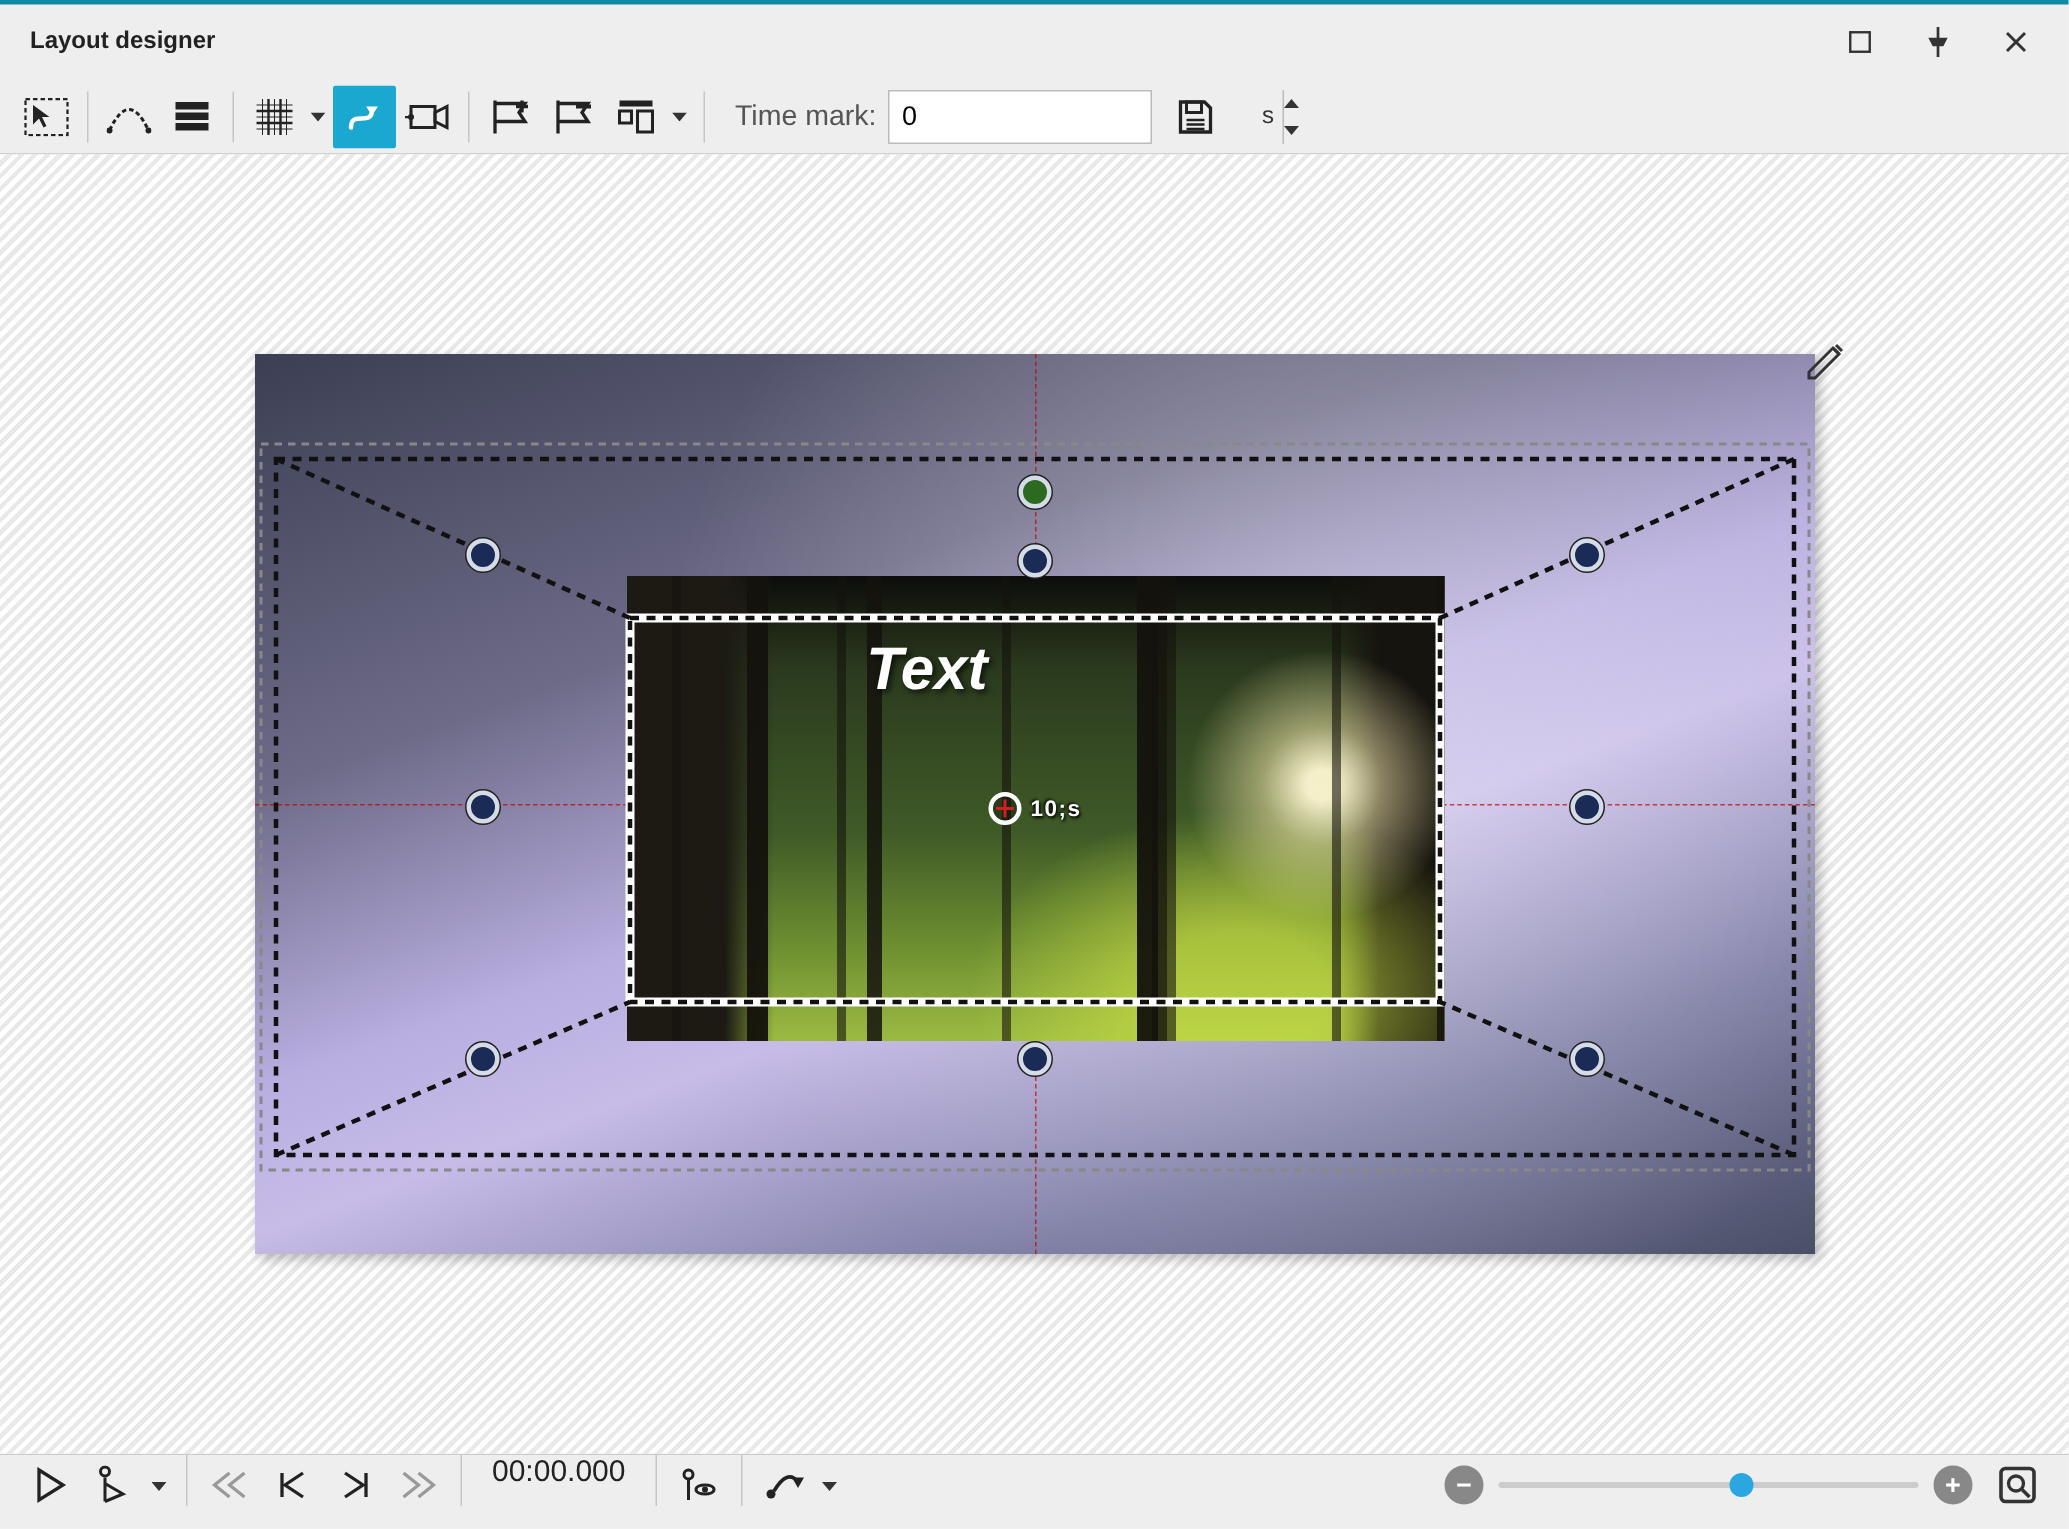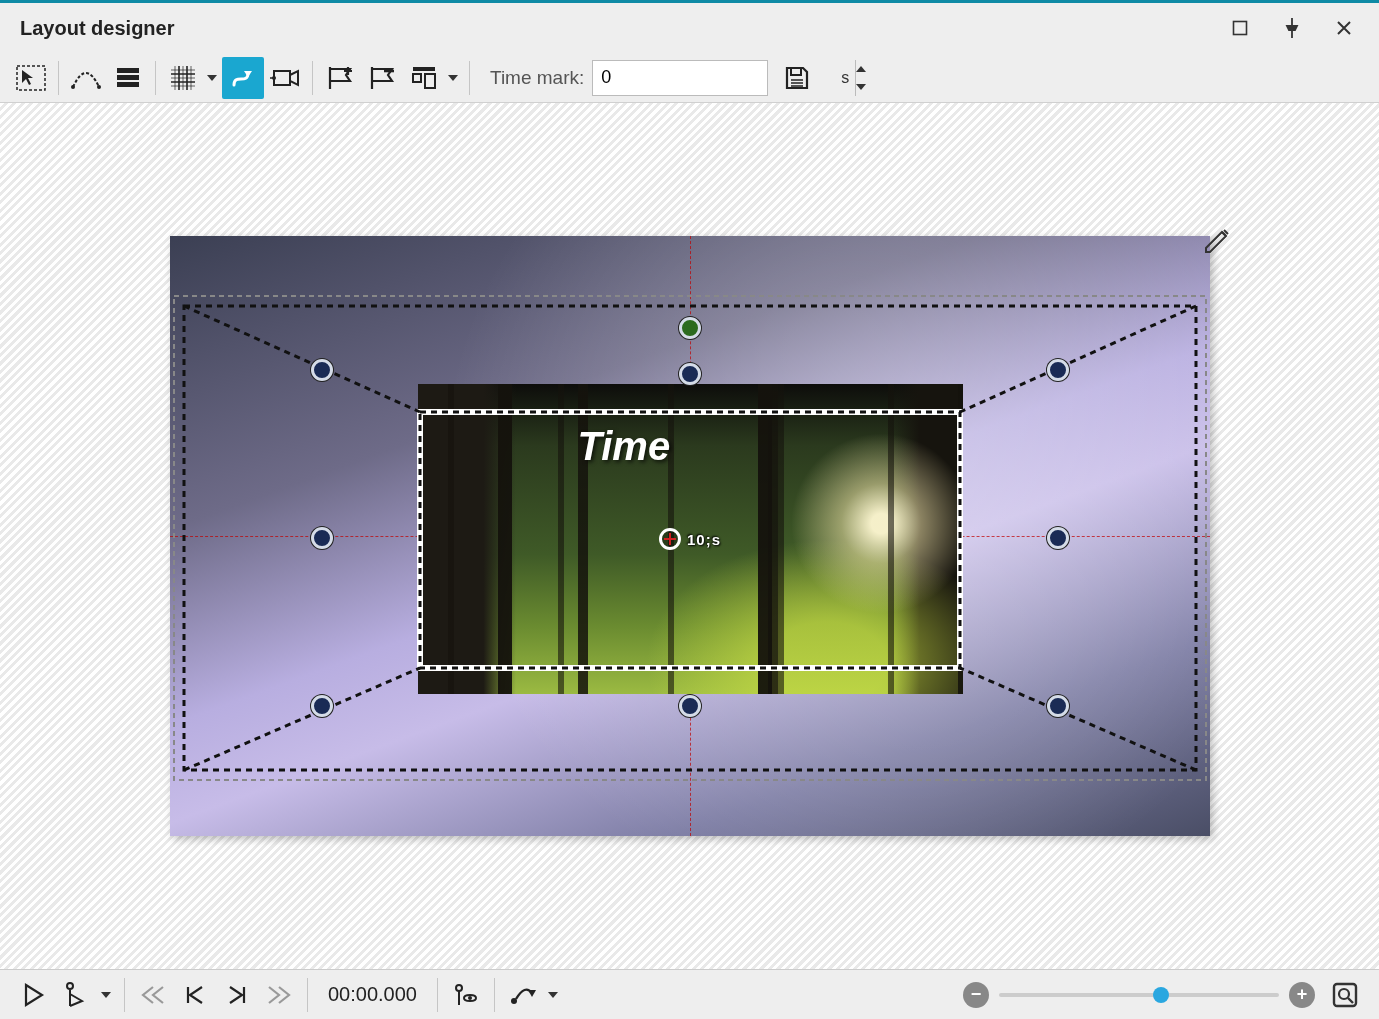--- a/index.html
+++ b/index.html
@@ -1,21 +1,21 @@
 <!DOCTYPE html>
 <html><head>
 <meta charset="utf-8">
 <style>
   * { box-sizing: border-box; margin: 0; padding: 0; }
   html, body { width: 1379px; height: 1019px; font-family: "Segoe UI", Arial, sans-serif; overflow: hidden; }
   body { background: #eeeeee; display: flex; flex-direction: column; border-top: 3px solid #0e8aa5; }
 
   
   .titlebar { height: 50px; display: flex; align-items: center; justify-content: space-between; padding: 0 10px 0 20px; }
-  .titlebar .title { font-size: 20px; font-weight: 600; color: #222; }
+  .titlebar .title { font-size: 16px; font-weight: 600; color: #222; }
   .titlebar .winbtns { display: flex; gap: 2px; }
   .winbtn { width: 50px; height: 40px; display: flex; align-items: center; justify-content: center; color: #333; }
   .winbtn svg { display:block; }
 
   
   .toolbar { height: 50px; display: flex; align-items: center; padding: 0 10px; gap: 0; border-bottom: 1px solid #d0d0d0; }
   .tbtn { min-width: 42px; height: 42px; display: flex; align-items: center; justify-content: center; border: 1px solid transparent; border-radius: 2px; color: #222; }
   .tbtn.active { background: #1aa7d0; color: #fff; }
   .tbtn svg { display: block; }
   .sep { width: 1px; height: 34px; background: #c5c5c5; margin: 0 6px; }
@@ -78,21 +78,21 @@
   .center-badge .cross::before { width:12px; height:2px; }
   .center-badge .cross::after  { width:2px; height:12px; }
   .center-badge span { color:#fff; font-weight:700; font-size:15px; text-shadow: 1px 1px 2px #000, -1px -1px 2px #000; letter-spacing:1px;}
 
   .node { width:22px; height:22px; border-radius:50%; background:#1a2b55; border:3px solid #d5dce8; box-shadow:0 0 0 1px #222; position:absolute; transform: translate(-50%,-50%); pointer-events:auto; }
   .node.green { background:#2c6b1f; }
 
   .pencil { position:absolute; top:-10px; right:-22px; }
 
   
-  .bottombar { height: 50px; border-top: 1px solid #ccc; background:#eee; display:flex; align-items:center; padding: 0 14px; gap:2px;}
+  .bottombar { height: 50px; border-top: 1px solid #ccc; background:#eee; display:flex; align-items:flex-start; padding: 0 14px; gap:2px;}
   .bbtn { width: 40px; height: 40px; display:flex; align-items:center; justify-content:center; color:#333; }
   .bbtn.dim { color:#999; }
   .timecode { font-size: 20px; color:#222; padding: 0 12px; font-variant-numeric: tabular-nums;}
   .zoom { margin-left:auto; display:flex; align-items:center; gap:10px; }
   .slider-track { width: 280px; height: 4px; background:#ccc; border-radius:2px; position:relative; }
   .slider-thumb { width:16px; height:16px; border-radius:50%; background:#2aa7e0; position:absolute; top:50%; transform:translate(-50%,-50%); }
   .zbtn { width:26px; height:26px; border-radius:50%; background:#888; color:#fff; display:flex; align-items:center; justify-content:center; font-size:18px; font-weight:bold; }
 </style>
 </head>
 <body>
@@ -234,21 +234,21 @@
 </div>
 
 <div class="work">
   <div class="stage-wrap">
     <div class="stage">
 
       <div class="guide-hfull"></div>
       <div class="guide-vfull"></div>
 
       <div class="sub">
-        <div class="text-overlay">Time</div>
+        <div class="text-overlay">Text</div>
         <div class="center-badge">
           <div class="cross"></div>
           <span>10;s</span>
         </div>
       </div>
 
       <svg class="overlay-svg" viewBox="0 0 1040 600">
 
         <rect x="4" y="60" width="1032" height="484" fill="none" stroke="#888" stroke-width="2" stroke-dasharray="5 4"></rect>
 

